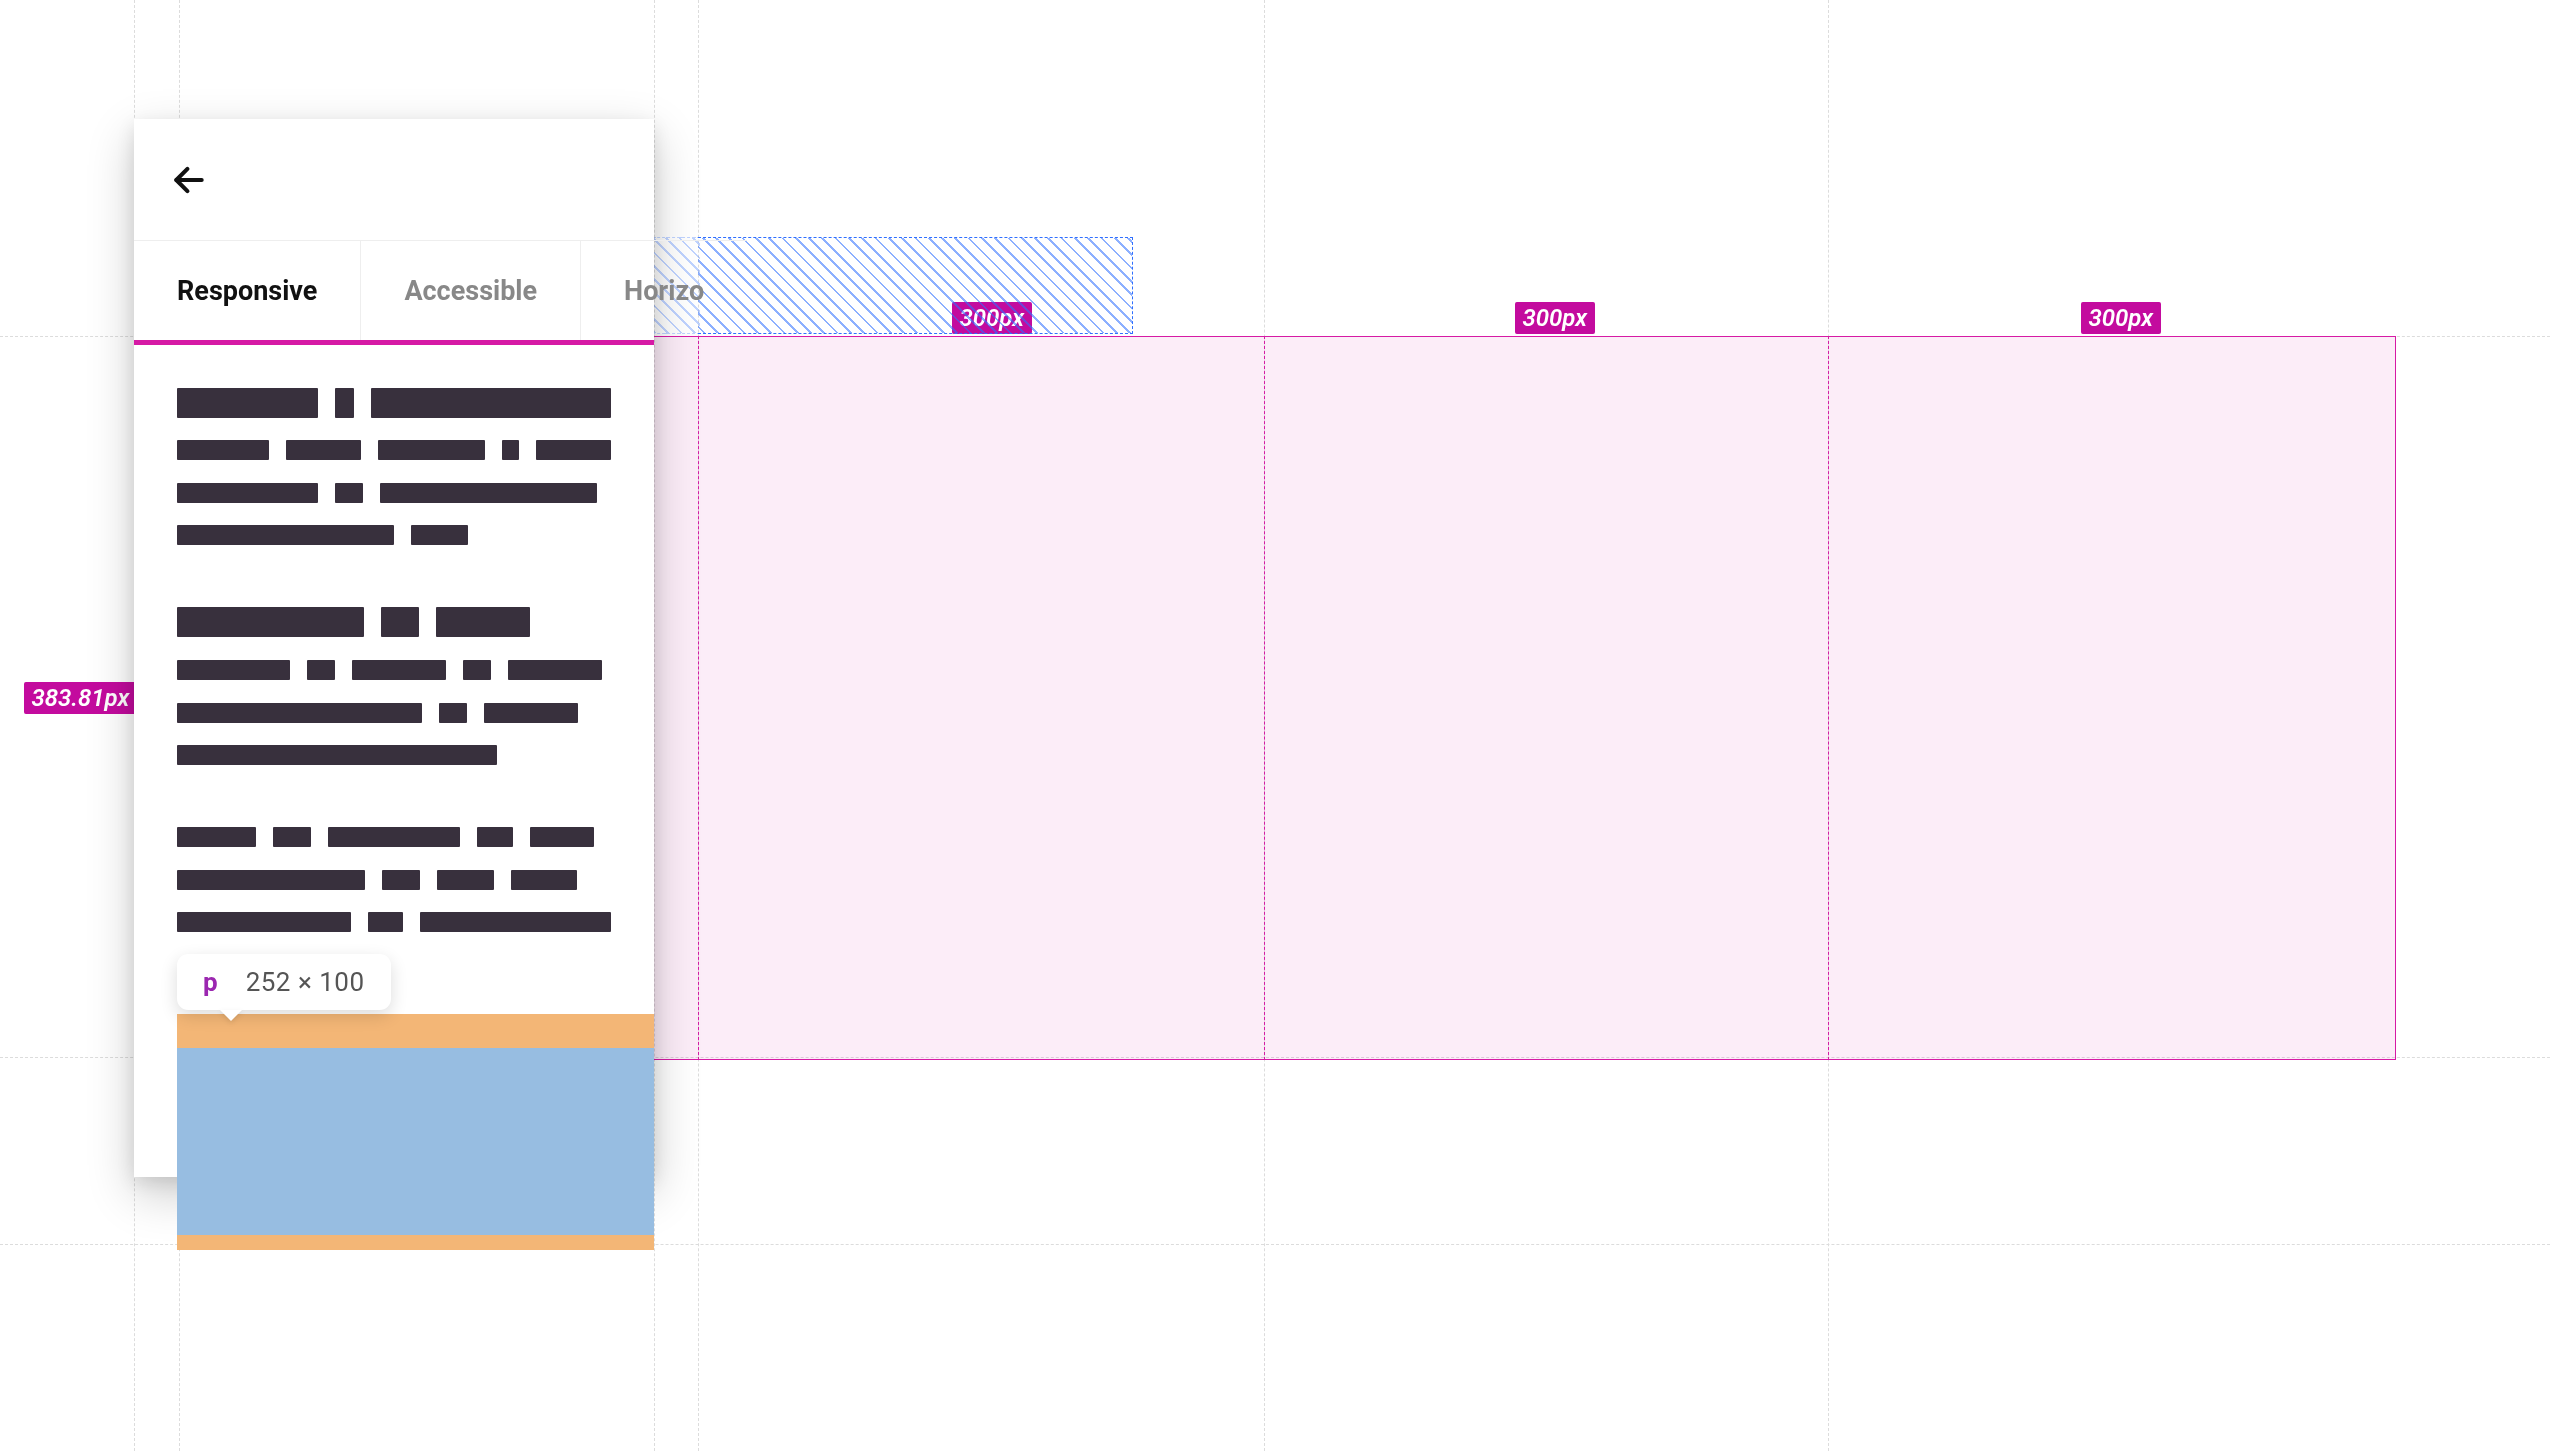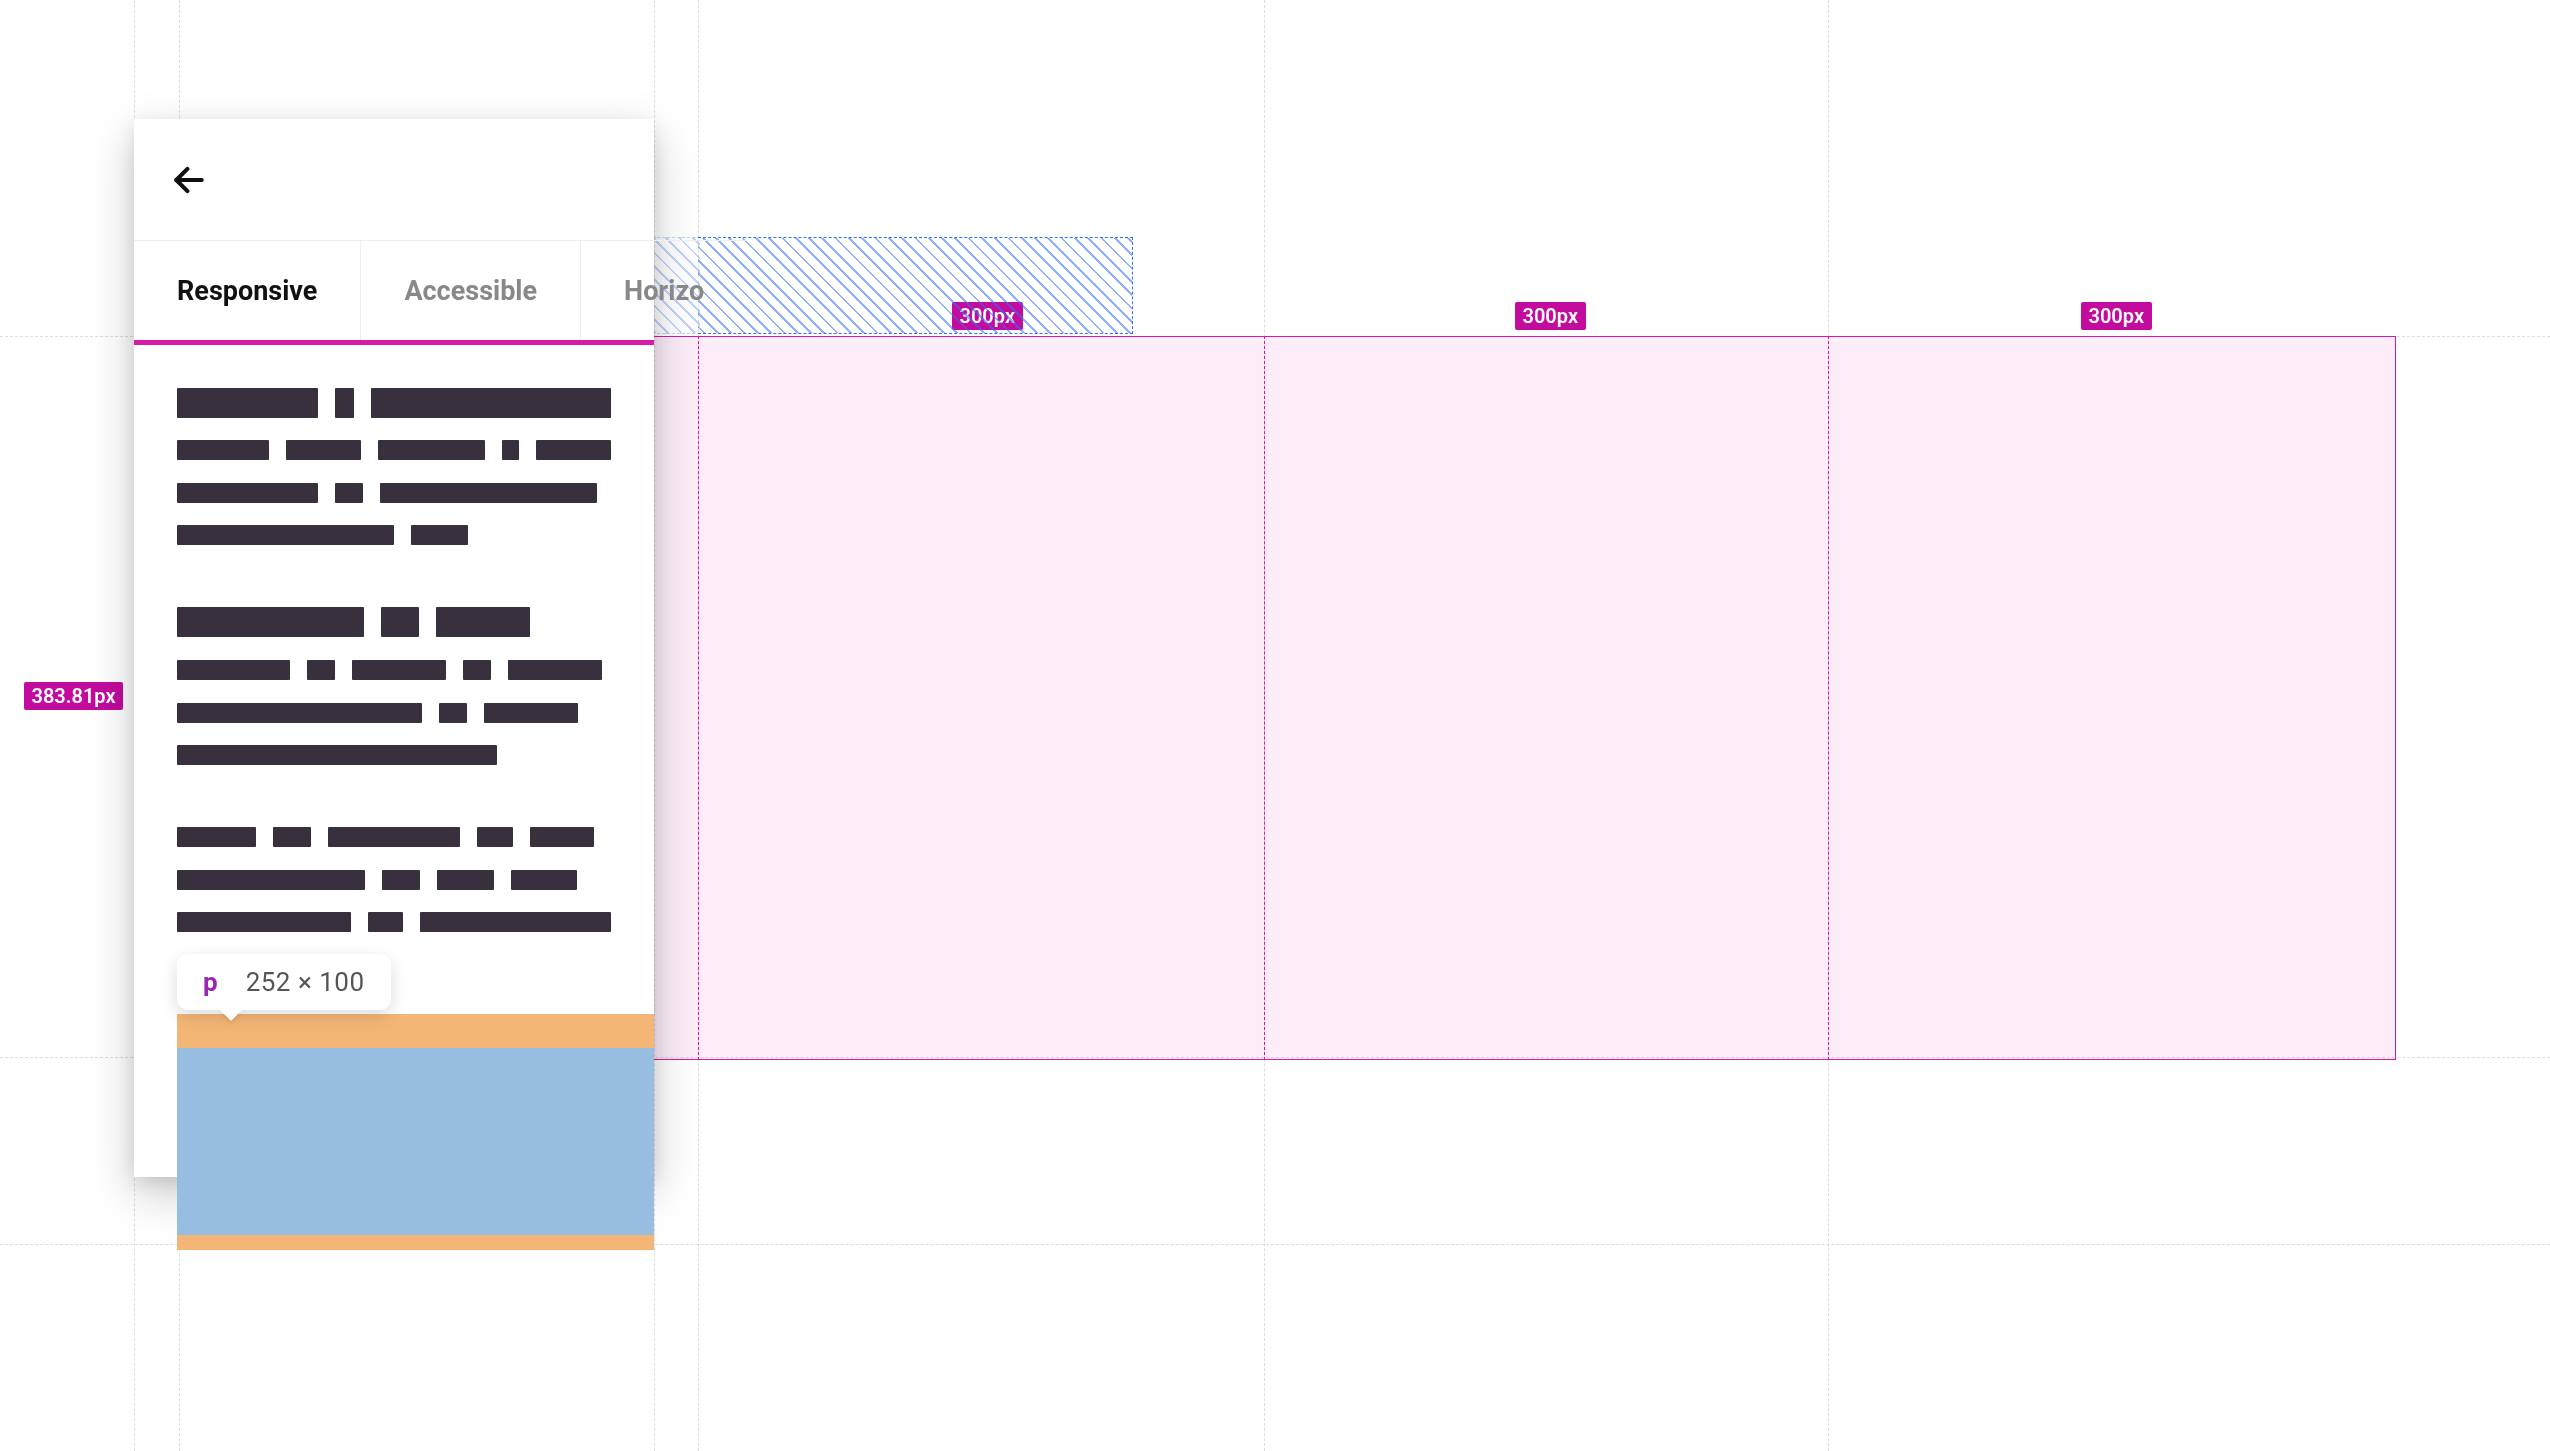--- a/index.html
+++ b/index.html
@@ -6,21 +6,21 @@
   html, body { margin: 0; padding: 0; width: 2550px; height: 1451px; background: #fff; font-family: -apple-system, BlinkMacSystemFont, "Segoe UI", Roboto, Helvetica, Arial, sans-serif; overflow: hidden; }
 
   
   .hguide, .vguide { position: absolute; background: none; pointer-events: none; }
   .hguide { left: 0; right: 0; height: 0; border-top: 0.9px dashed #dcdcdc; }
   .vguide { top: 0; bottom: 0; width: 0; border-left: 0.9px dashed #dcdcdc; }
 
   
   .sel-outer { position: absolute; border: 1.9px solid #d61aa5; background: rgba(214,26,165,0.08); pointer-events: none; }
   .sel-dash  { position: absolute; border-left: 1.9px dashed #d61aa5; top: 0; bottom: 0; pointer-events: none; }
-  .measure-label { position: absolute; background: #c30b9e; color: #fff; font-size: 20px; font-weight: 600; padding: 1.9px 7.5px; border-radius: 1.9px; pointer-events: none; white-space: nowrap; }
+  .measure-label { position: absolute; background: #c30b9e; color: #fff; font-size: 24px; font-weight: 600; padding: 1.9px 7.5px; border-radius: 1.9px; pointer-events: none; white-space: nowrap; font-style: italic; }
 
   
   .hatch { position: absolute; overflow: hidden; pointer-events: none; border: 1.9px dashed #2f6fff; border-left: none; }
   .hatch::before { content: ""; position: absolute; inset: -3.8px; background-image: repeating-linear-gradient(45deg, #2f6fff 0 1.9px, transparent 1.9px 9.4px); opacity: .55; }
   .hatch-left { position: absolute; overflow: hidden; pointer-events: none; border: 1.9px dashed #2f6fff; border-right: none; background-image: repeating-linear-gradient(45deg, #2f6fff 0 1.9px, transparent 1.9px 9.4px); opacity: .30; }
 
   
   .device { position: absolute; left: 134px; top: 119px; width: 520px; height: 1058px; background: #fff; box-shadow: 0 17px 45px rgba(0,0,0,.20), 0 5.7px 17px rgba(0,0,0,.10); }
   .device-header { height: 121px; display: flex; align-items: center; padding-left: 34px; }
   .back-icon { width: 41px; height: 41px; display: inline-flex; align-items: center; justify-content: center; }

